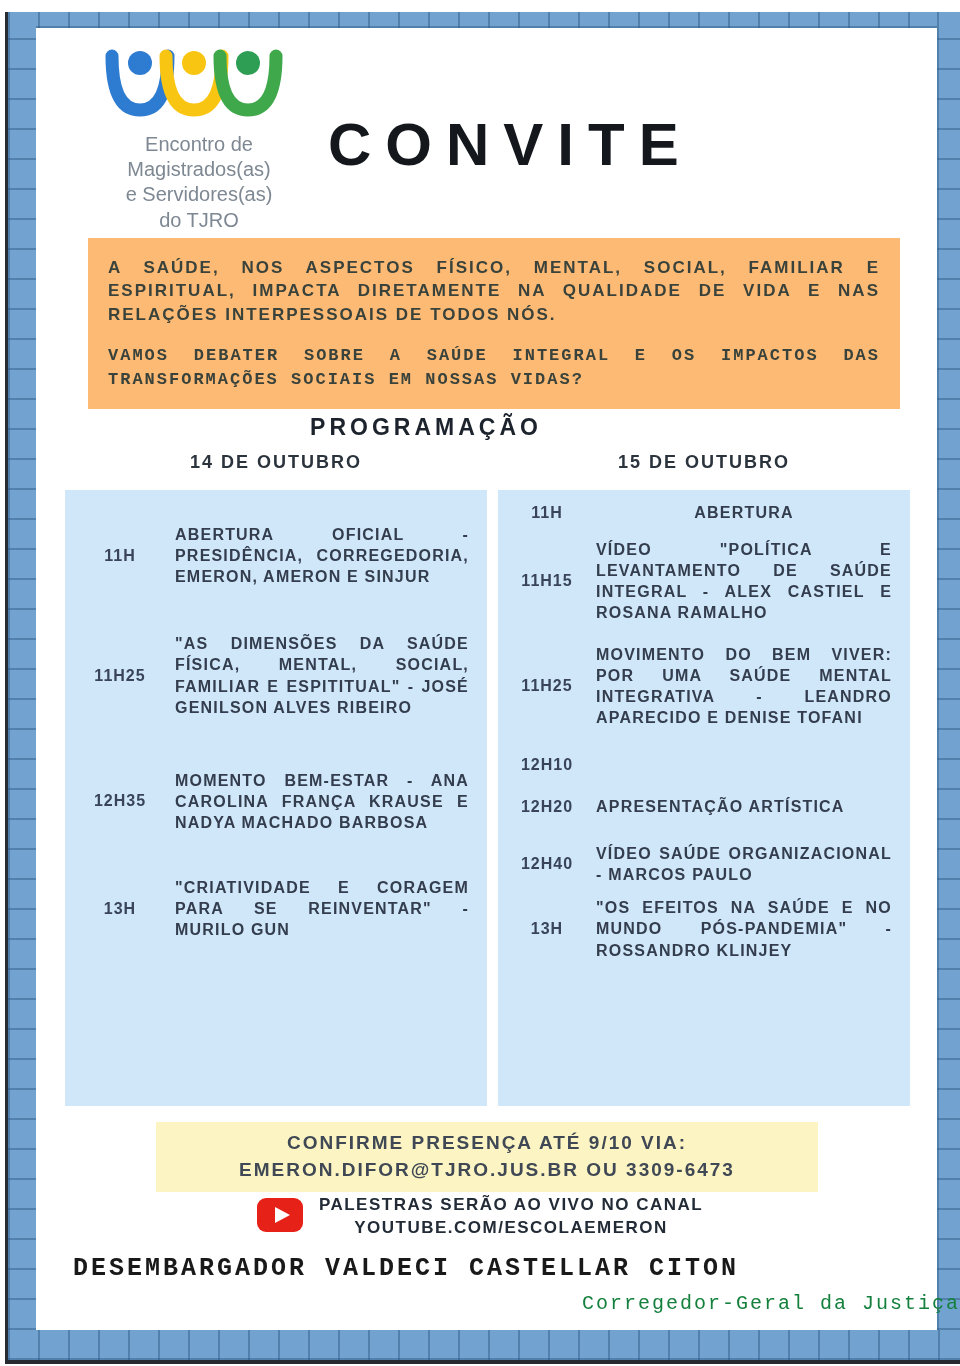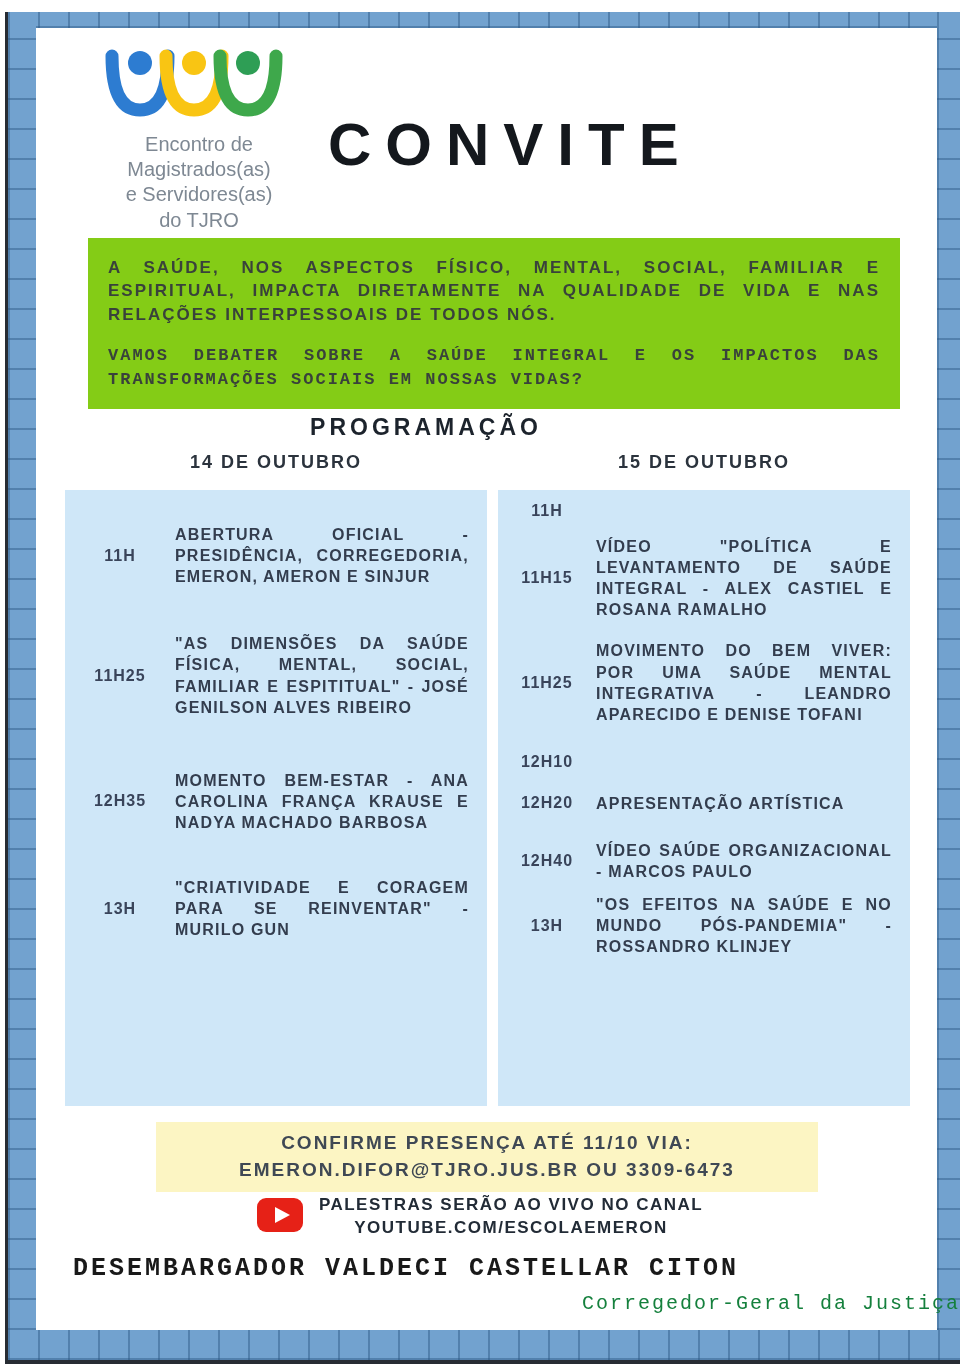--- a/index.html
+++ b/index.html
@@ -19,21 +19,21 @@
   .dark-bottom{position:absolute;left:5px;right:0;bottom:2px;height:4px;background:#272c33;}
 
   
   .logo-block{position:absolute;left:92px;top:44px;width:214px;text-align:center;}
   .logo-caption{margin-top:4px;font-size:20px;line-height:1.26;color:#7e8893;font-weight:500;}
   .page-title{position:absolute;left:328px;top:110px;font-size:60px;font-weight:600;
               letter-spacing:14px;color:#14181d;}
 
   
   .intro{position:absolute;left:88px;top:238px;width:812px;min-height:158px;box-sizing:border-box;
-         background:#84cc16;padding:18px 20px;color:#39423b;font-weight:700;font-size:17px;
+         background:#fdba74;padding:18px 20px;color:#39423b;font-weight:700;font-size:17px;
          letter-spacing:2px;line-height:1.38;text-align:justify;}
   .intro p{margin:0;}
   .intro p + p{margin-top:18px;font-family:Liberation Mono, monospace;}
 
   
   .prog-heading{position:absolute;left:0;width:852px;top:414px;text-align:center;
                 font-size:23px;font-weight:800;letter-spacing:4px;color:#1c232c;}
   .day-header{position:absolute;top:452px;text-align:center;font-size:18px;font-weight:700;
               letter-spacing:2px;color:#2b333d;}
   .day-header.left{left:65px;width:422px;}
@@ -127,20 +127,21 @@
     </div>
     <div class="prow">
       <div class="ptime">13H</div>
       <div class="pdesc">"CRIATIVIDADE E CORAGEM PARA SE REINVENTAR" - MURILO GUN</div>
     </div>
   </div>
 
   <div class="panel right">
     <div class="prow" style="margin-bottom:16px">
       <div class="ptime">11H</div>
+      <div class="pdesc center">ABERTURA</div>
     </div>
     <div class="prow" style="margin-bottom:20px">
       <div class="ptime">11H15</div>
       <div class="pdesc">VÍDEO "POLÍTICA E LEVANTAMENTO DE SAÚDE INTEGRAL - ALEX CASTIEL E ROSANA RAMALHO</div>
     </div>
     <div class="prow" style="margin-bottom:28px">
       <div class="ptime">11H25</div>
       <div class="pdesc">MOVIMENTO DO BEM VIVER: POR UMA SAÚDE MENTAL INTEGRATIVA - LEANDRO APARECIDO E DENISE TOFANI</div>
     </div>
     <div class="prow" style="margin-bottom:22px">
@@ -154,21 +155,21 @@
       <div class="ptime">12H40</div>
       <div class="pdesc">VÍDEO SAÚDE ORGANIZACIONAL - MARCOS PAULO</div>
     </div>
     <div class="prow">
       <div class="ptime">13H</div>
       <div class="pdesc">"OS EFEITOS NA SAÚDE E NO MUNDO PÓS-PANDEMIA" - ROSSANDRO KLINJEY</div>
     </div>
   </div>
 
   <div class="rsvp">
-    <div>CONFIRME PRESENÇA ATÉ 11/10 VIA:</div>
+    <div>CONFIRME PRESENÇA ATÉ 9/10 VIA:</div>
     <div>EMERON.DIFOR@TJRO.JUS.BR OU 3309-6473</div>
   </div>
 
   <div class="yt-row">
     <span>
       <svg width="46" height="34" viewBox="0 0 46 34" xmlns="http://www.w3.org/2000/svg">
         <rect x="0" y="0" width="46" height="34" rx="9" fill="#e62117"></rect>
         <polygon points="18,9 33,17 18,25" fill="#ffffff"></polygon>
       </svg>
     </span>

